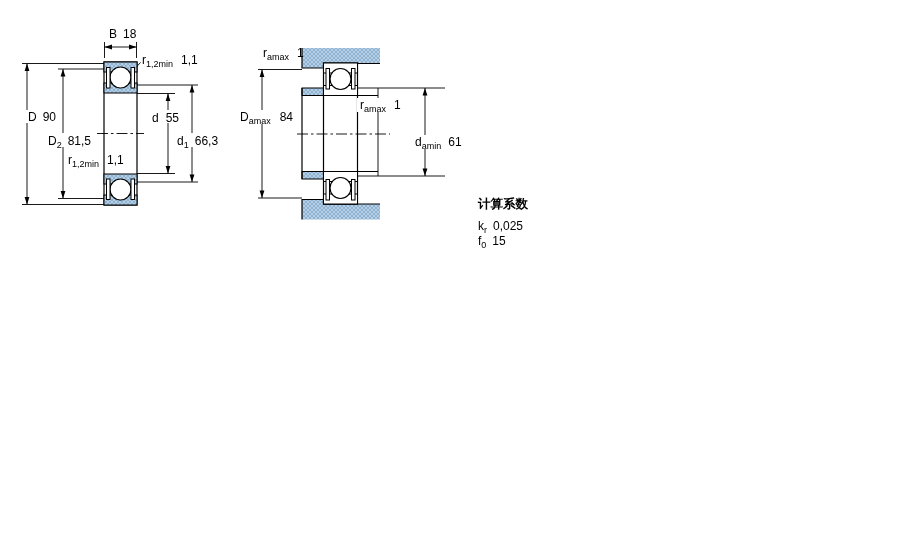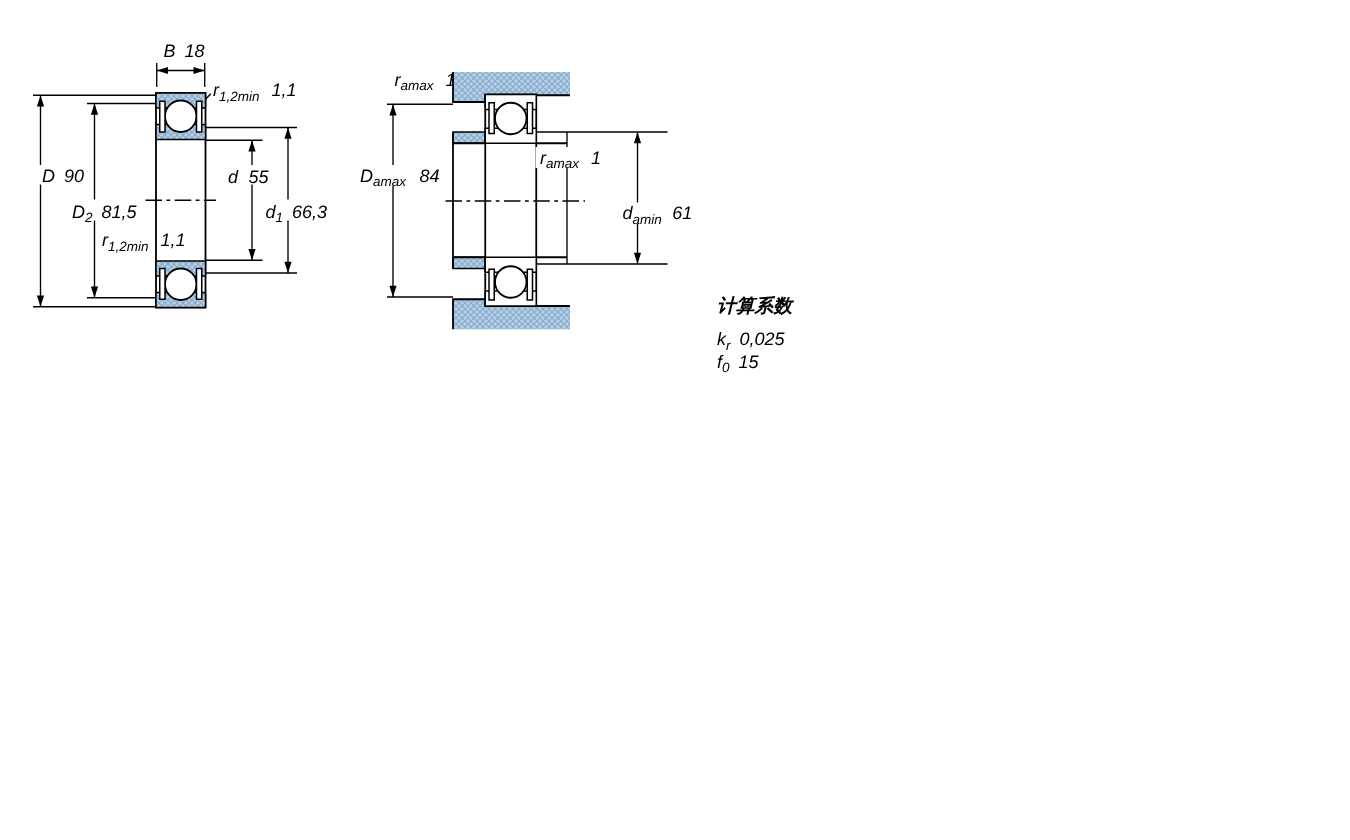--- a/index.html
+++ b/index.html
@@ -1,16 +1,16 @@
 <!DOCTYPE html>
 <html><head>
 <meta charset="utf-8">
 <style>
   html,body{margin:0;padding:0;background:#ffffff;}
-  .page{position:relative;width:900px;height:560px;background:#14b8a6;overflow:hidden;font-style:italic;}
+  .page{position:relative;width:900px;height:560px;background:#14b8a6;overflow:hidden;}
   svg{display:block;}
   text{font-family:"Liberation Sans","DejaVu Sans",sans-serif;fill:#000;}
   .dim-text{font-size:12px;}
   .sub{font-size:9px;}
   .calc-title{font-size:12.5px;font-weight:bold;}
   .outline{fill:#ffffff;stroke:#000;stroke-width:1.2;}
   .band{stroke:#000;stroke-width:1;}
   .whiteband{fill:#ffffff;stroke:#000;stroke-width:1;}
   .thin{stroke:#000;stroke-width:0.9;fill:none;}
   .thick{stroke:#000;stroke-width:1.2;fill:none;}

